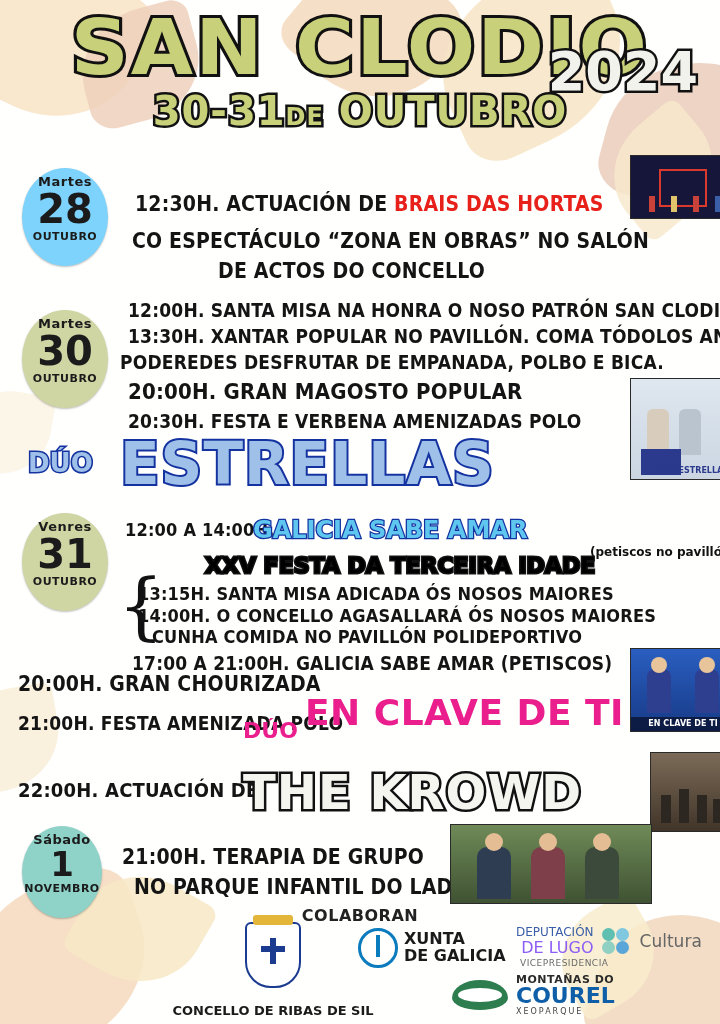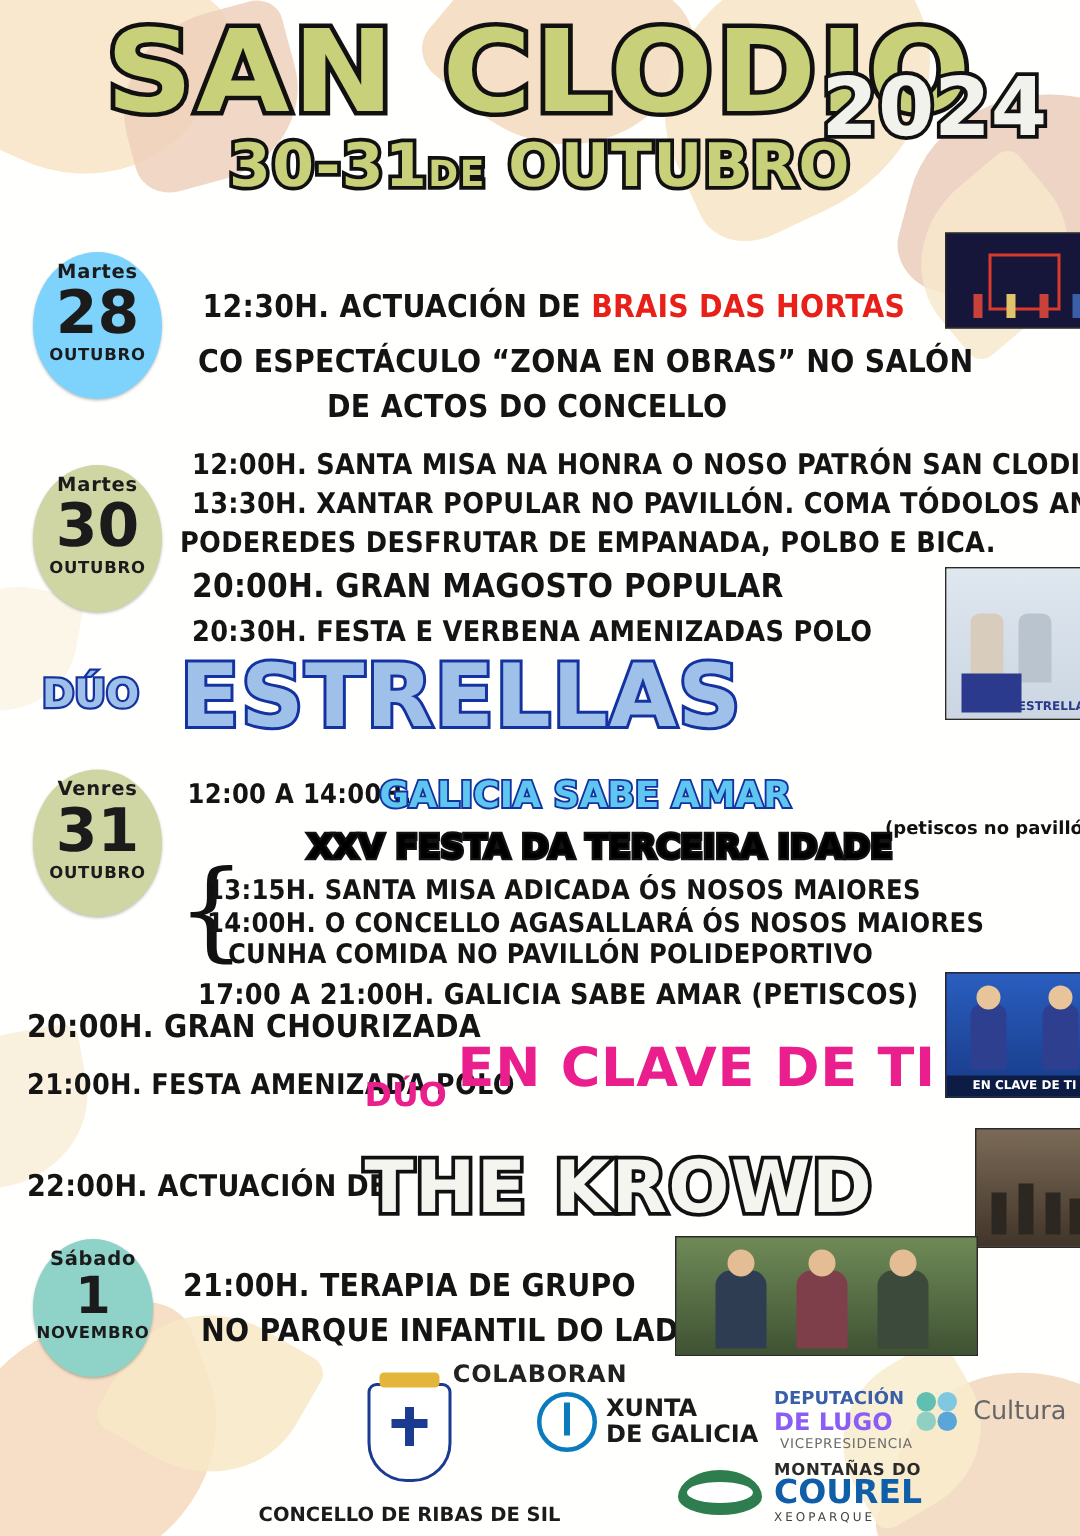--- a/index.html
+++ b/index.html
@@ -235,21 +235,21 @@
     position:absolute; left:168px; bottom:6px; width:210px; text-align:center;
     font-family:"DejaVu Sans", sans-serif; font-weight:700; font-size:13px; color:#1b1b1b;
   }
 
   .xunta { position:absolute; left:358px; top:24px; display:flex; align-items:center; gap:6px; }
   .xunta .mark { width:34px; height:34px; border:3px solid #0a7bbd; border-radius:50%; position:relative;}
   .xunta .mark:after { content:""; position:absolute; left:50%; top:4px; transform:translateX(-50%); width:4px; height:22px; background:#0a7bbd;}
   .xunta .txt { font-family:"DejaVu Sans", sans-serif; font-weight:700; font-size:16px; color:#1a1a1a; line-height:1.05;}
 
   .dep { position:absolute; left:516px; top:22px; display:flex; align-items:center; gap:8px;}
-  .dep .txt { font-family:"DejaVu Sans", sans-serif; font-size:12px; color:#3a5fa8; font-weight:700; line-height:1.1;}
+  .dep .txt { font-family:"DejaVu Sans", sans-serif; font-size:12px; color:#3a5fa8; font-weight:400; line-height:1.1;text-align:right;}
   .dep .txt .b { font-size:16px; color:#8b5cf6;}
   .dep .circles { position:relative; width:30px; height:26px; }
   .dep .c { position:absolute; width:13px; height:13px; border-radius:50%;}
   .dep .ca{ left:0; top:0; background:#5fbfb0;}
   .dep .cb{ left:14px; top:0; background:#7fc8e0;}
   .dep .cc{ left:0; top:13px; background:#8fd0c2;}
   .dep .cd{ left:14px; top:13px; background:#5aa6d8;}
   .dep .cultura { font-family:"DejaVu Sans", sans-serif; font-size:17px; color:#666; }
   .vice { position:absolute; left:520px; top:54px; font-family:"DejaVu Sans", sans-serif; font-size:9px; color:#6a6a6a; letter-spacing:.5px;}
 

